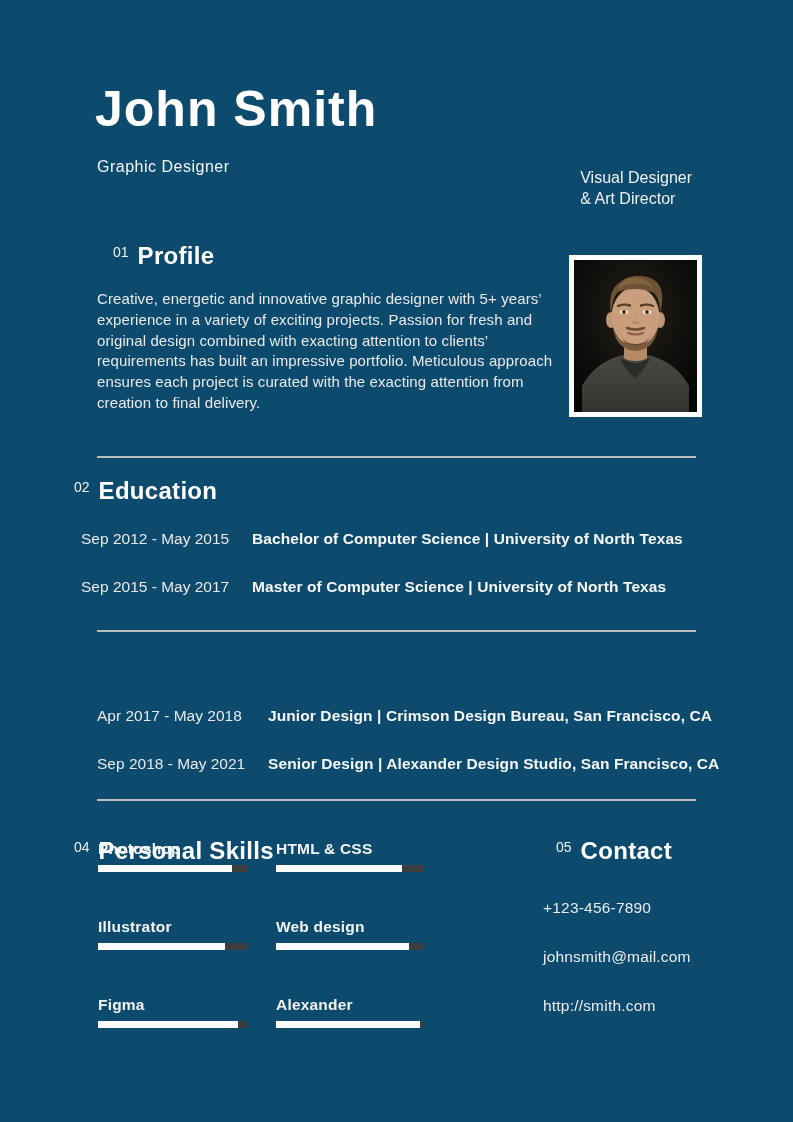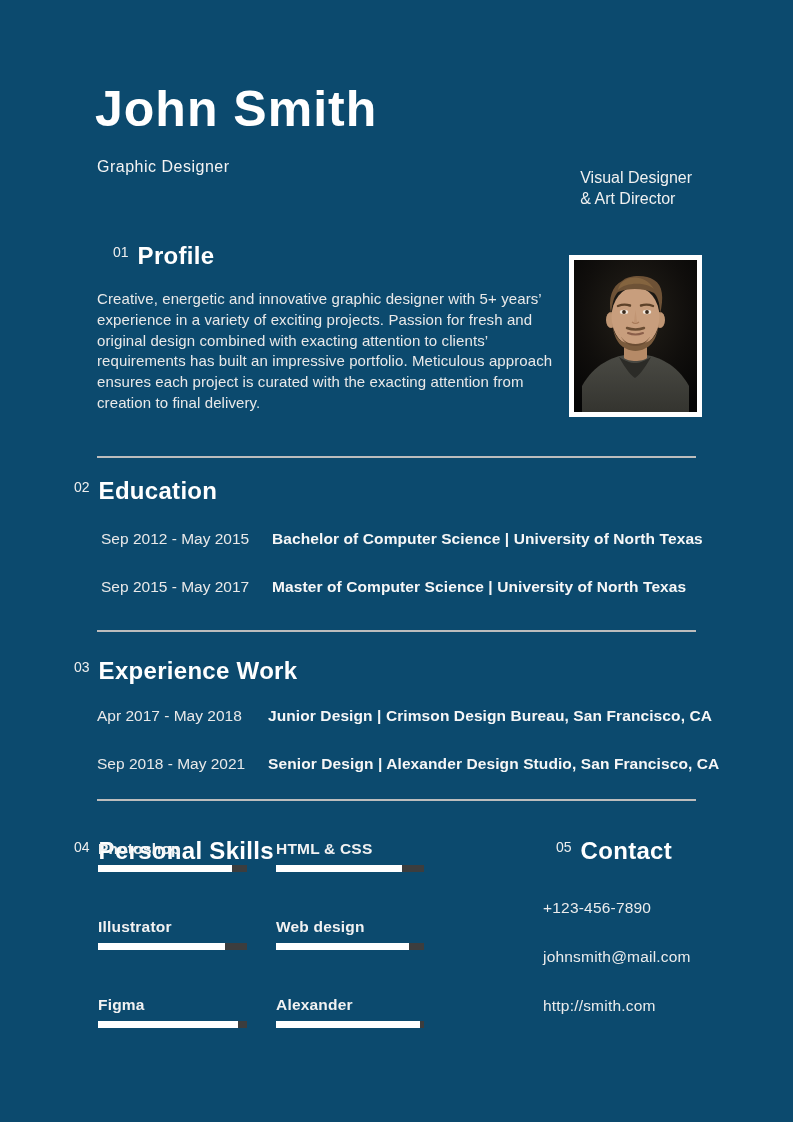--- a/index.html
+++ b/index.html
@@ -31,21 +31,21 @@
     background:#0a0a0a; border:5px solid #ffffff;
   }
   .photo-frame svg { display:block; }
 
   .divider { height:2px; background:#bdbdbd; left:97px; width:599px; }
   .d1 { top:456px; }
   .d2 { top:630px; }
   .d3 { top:799px; }
 
   .edu-head { left:74px; top:478px; }
-  .edu-rows { left:101px; top:529px; }
+  .edu-rows { left:81px; top:529px; }
   .exp-head { left:74px; top:658px; }
   .exp-rows { left:97px; top:706px; }
   .timeline-row { display:flex; margin-bottom:28px; font-size:15.5px; line-height:20px; }
   .timeline-dates { width:171px; flex:0 0 171px; font-weight:500; color:#e9e9e9; }
   .timeline-detail { font-weight:700; color:#f7f7f7; letter-spacing:0.1px; }
 
   .skills-head { left:74px; top:838px; }
   .skills-grid {
     left:98px; top:840px; width:357px;
     display:grid; grid-template-columns:149px 148px; column-gap:60px; row-gap:0;
@@ -137,24 +137,20 @@
       <span class="timeline-detail">Bachelor of Computer Science | University of North Texas</span>
     </div>
     <div class="timeline-row">
       <span class="timeline-dates">Sep 2015 - May 2017</span>
       <span class="timeline-detail">Master of Computer Science | University of North Texas</span>
     </div>
   </div>
 
   <div class="abs divider d2"></div>
 
-  <div class="abs sec-head exp-head">
-    <span class="sec-num">03</span>
-    <span class="sec-title">Experience Work</span>
-  </div>
   <div class="abs exp-rows">
     <div class="timeline-row">
       <span class="timeline-dates">Apr 2017 - May 2018</span>
       <span class="timeline-detail">Junior Design | Crimson Design Bureau, San Francisco, CA</span>
     </div>
     <div class="timeline-row">
       <span class="timeline-dates">Sep 2018 - May 2021</span>
       <span class="timeline-detail">Senior Design | Alexander Design Studio, San Francisco, CA</span>
     </div>
   </div>

